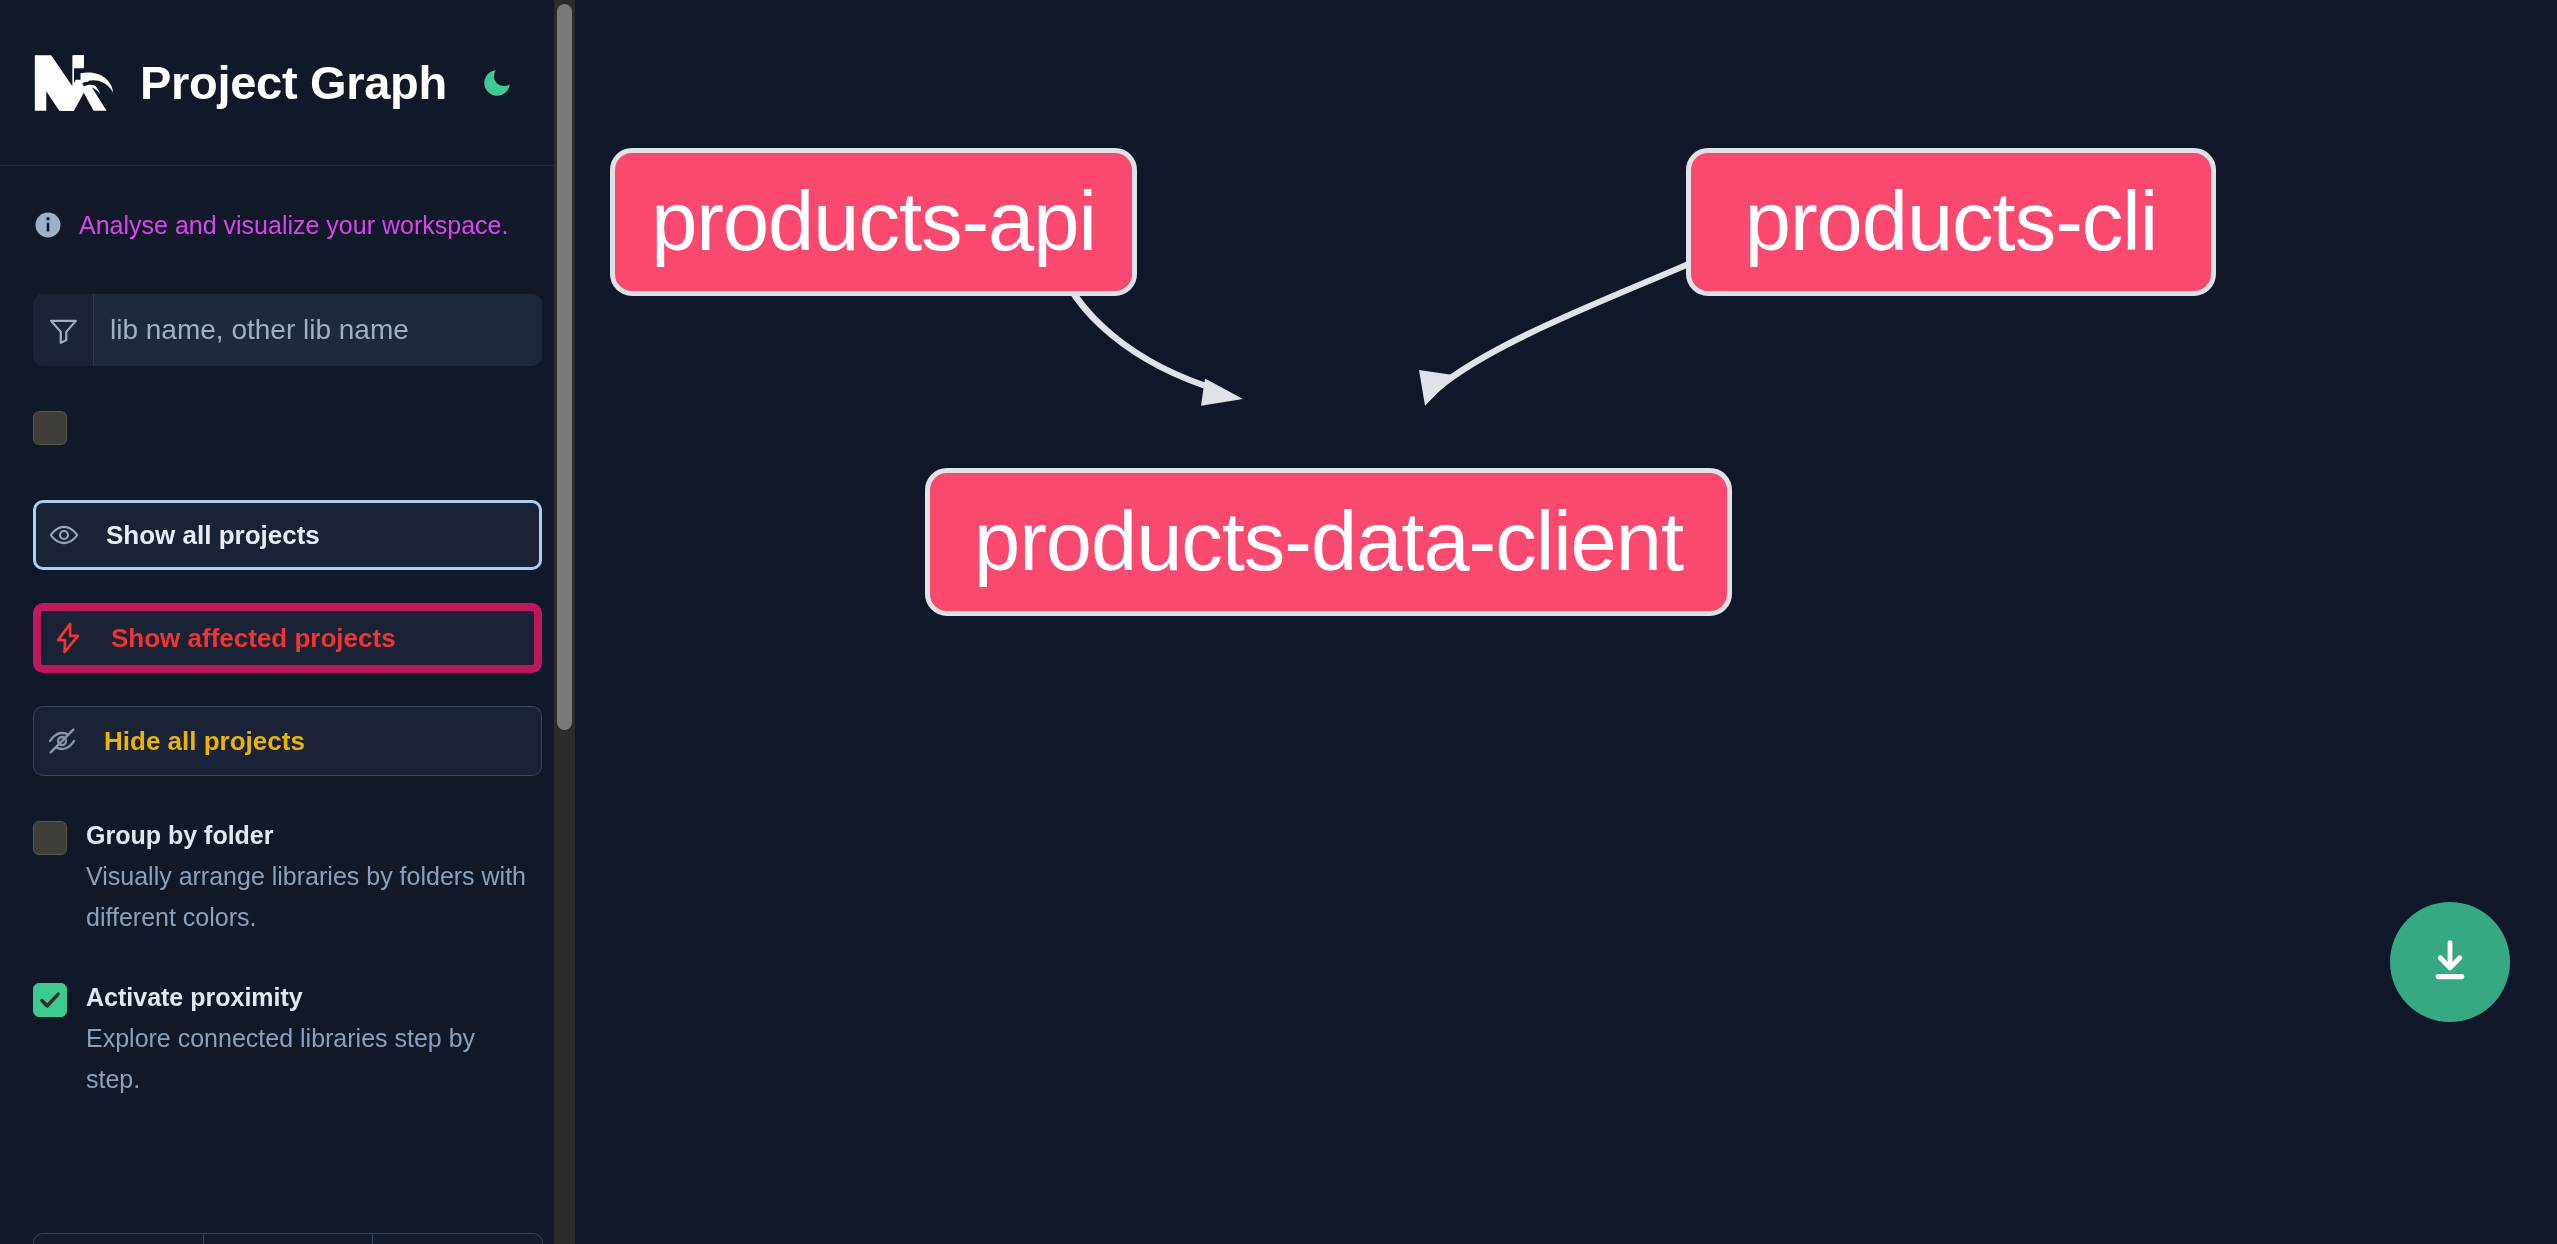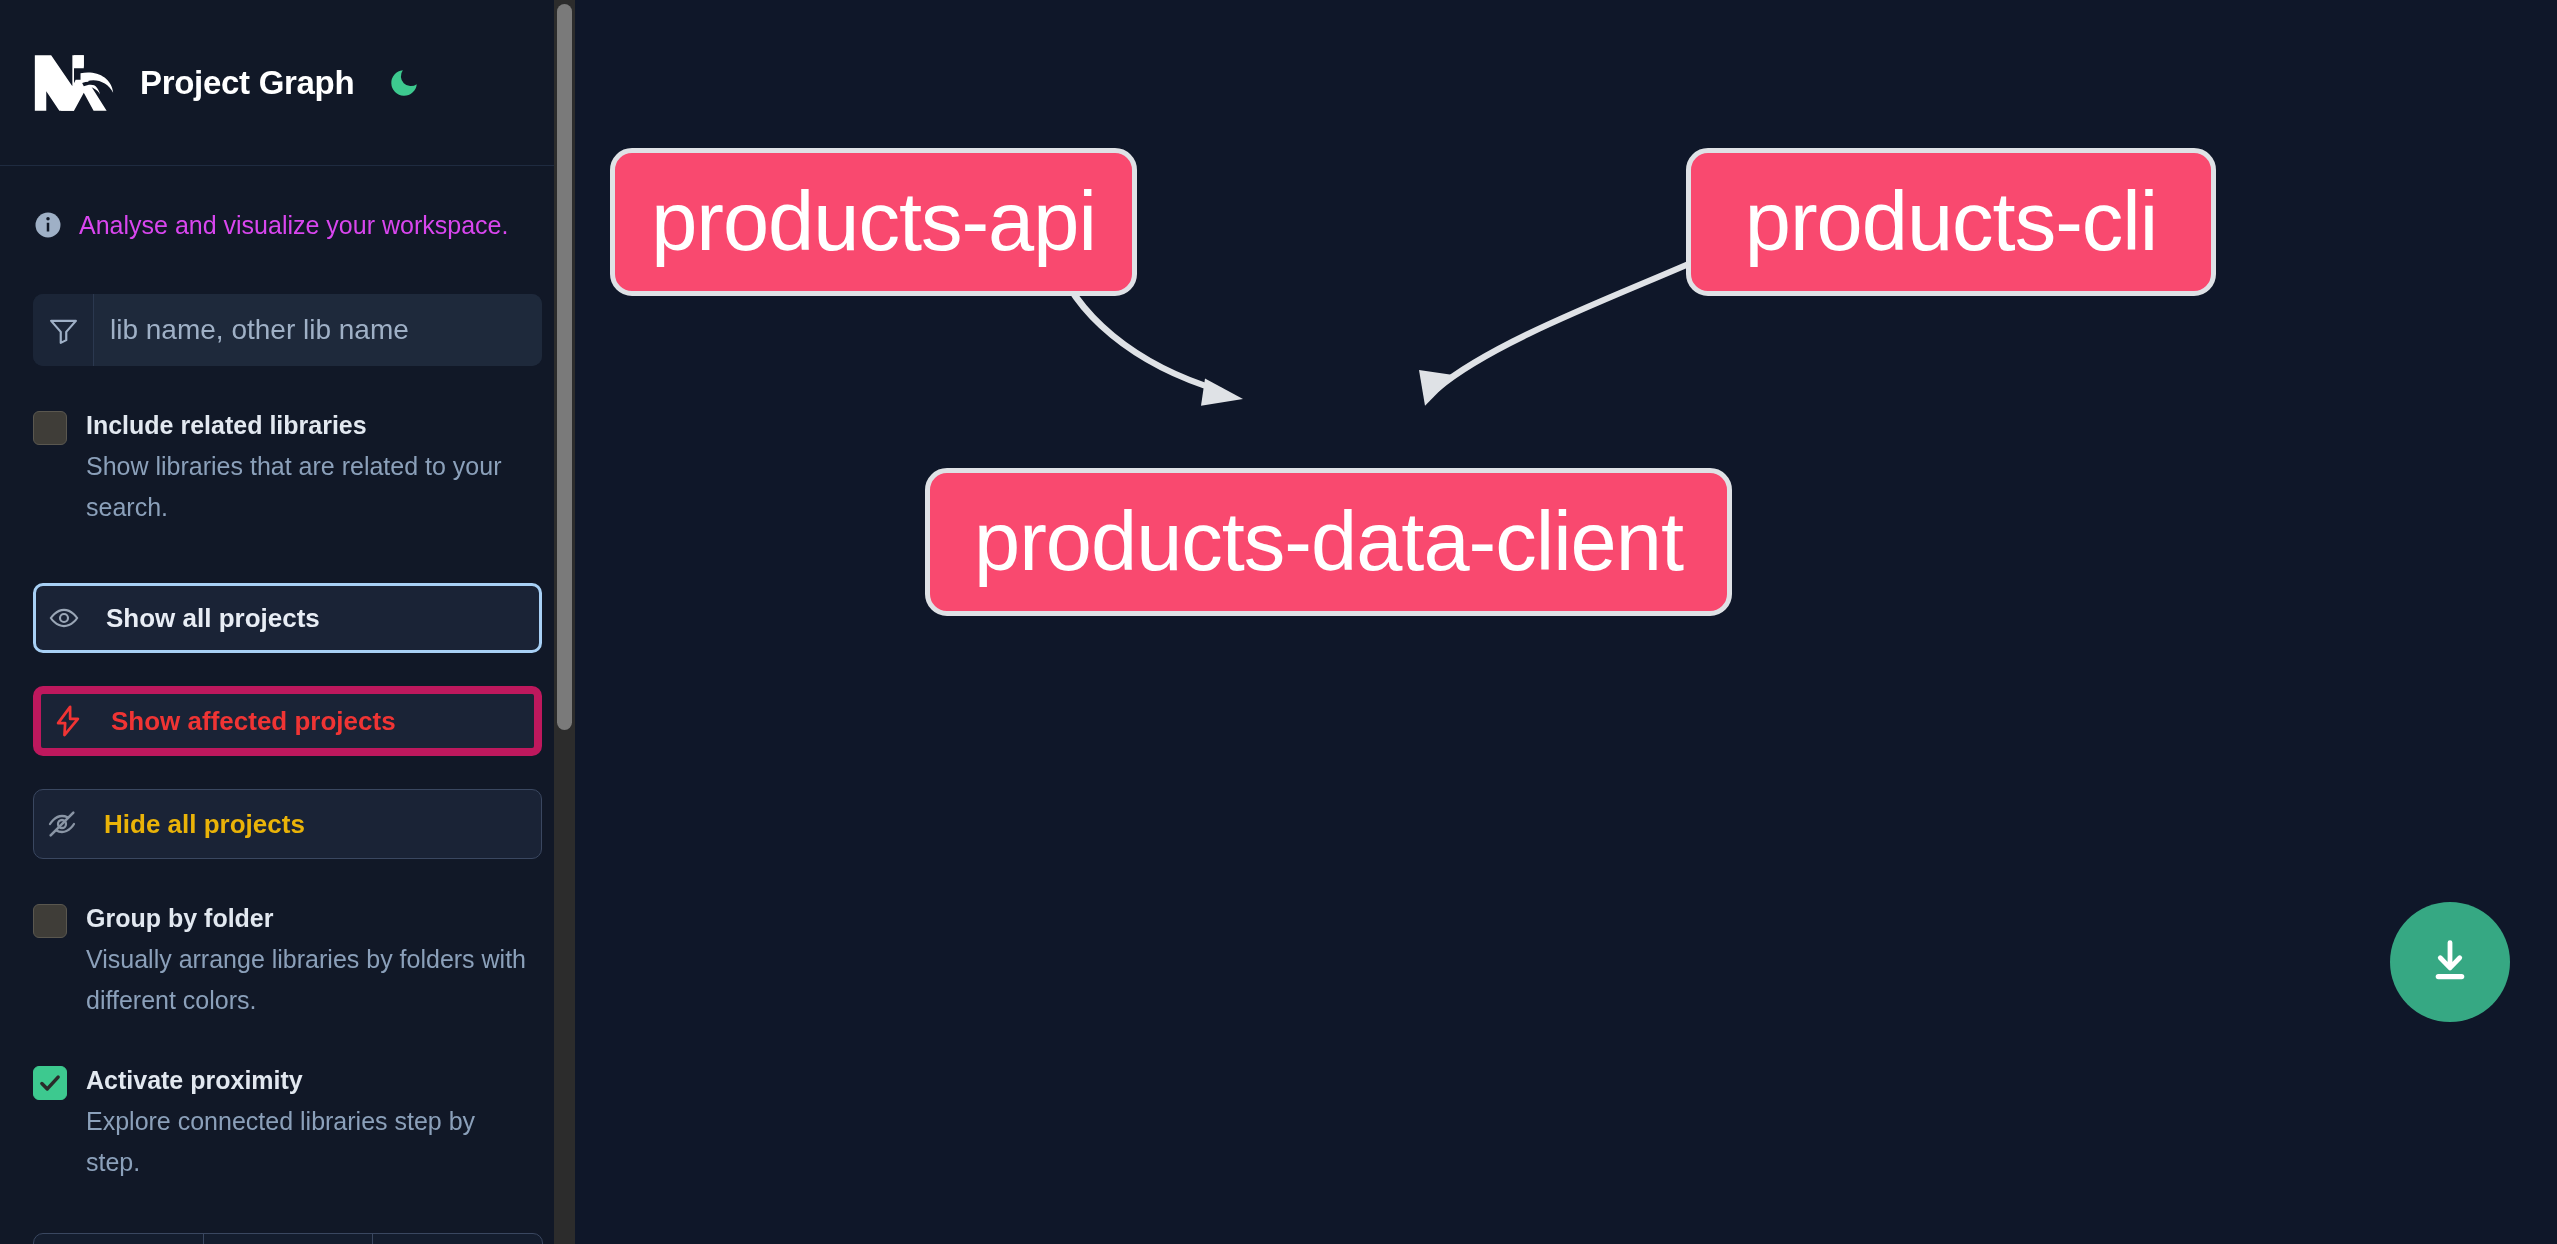--- a/index.html
+++ b/index.html
@@ -23,21 +23,21 @@
   .sidebar-header {
     height: 166px;
     display: flex;
     align-items: center;
     padding-left: 33px;
     border-bottom: 1px solid #1f2b40;
   }
   .nx-logo { width: 82px; height: 62px; flex: 0 0 82px; }
   .app-title {
     color: #ffffff;
-    font-size: 33px;
+    font-size: 47px;
     font-weight: 700;
     margin-left: 25px;
     letter-spacing: -0.3px;
     white-space: nowrap;
   }
   .theme-toggle {
     margin-left: 32px;
     width: 36px; height: 36px;
     display: flex; align-items: center; justify-content: center;
     cursor: pointer;
@@ -254,24 +254,20 @@
         <span class="filter-icon-box">
           <svg viewBox="0 0 24 24" width="33" height="33" aria-hidden="true">
             <path d="M3 5h18l-7 8v6l-4 2v-8z" fill="none" stroke="#9fb0c6" stroke-width="1.6" stroke-linejoin="round"></path>
           </svg>
         </span>
         <input class="filter-input" type="text" placeholder="lib name, other lib name" style="">
       </div>
 
       <div class="check-row">
         <span class="cb off"></span>
-        <span class="check-text">
-          <span class="check-label">Include related libraries</span>
-          <span class="check-desc">Show libraries that are related to your search.</span>
-        </span>
       </div>
 
       <div class="btn-group">
         <div class="btn btn-show-all">
           <span class="bi">
             <svg viewBox="0 0 24 24" width="36" height="30" aria-hidden="true">
               <path d="M1.5 12S5.5 5.5 12 5.5 22.5 12 22.5 12 18.5 18.5 12 18.5 1.5 12 1.5 12z" fill="none" stroke="#9aa6b6" stroke-width="1.7"></path>
               <circle cx="12" cy="12" r="3.2" fill="none" stroke="#9aa6b6" stroke-width="1.7"></circle>
             </svg>
           </span>

